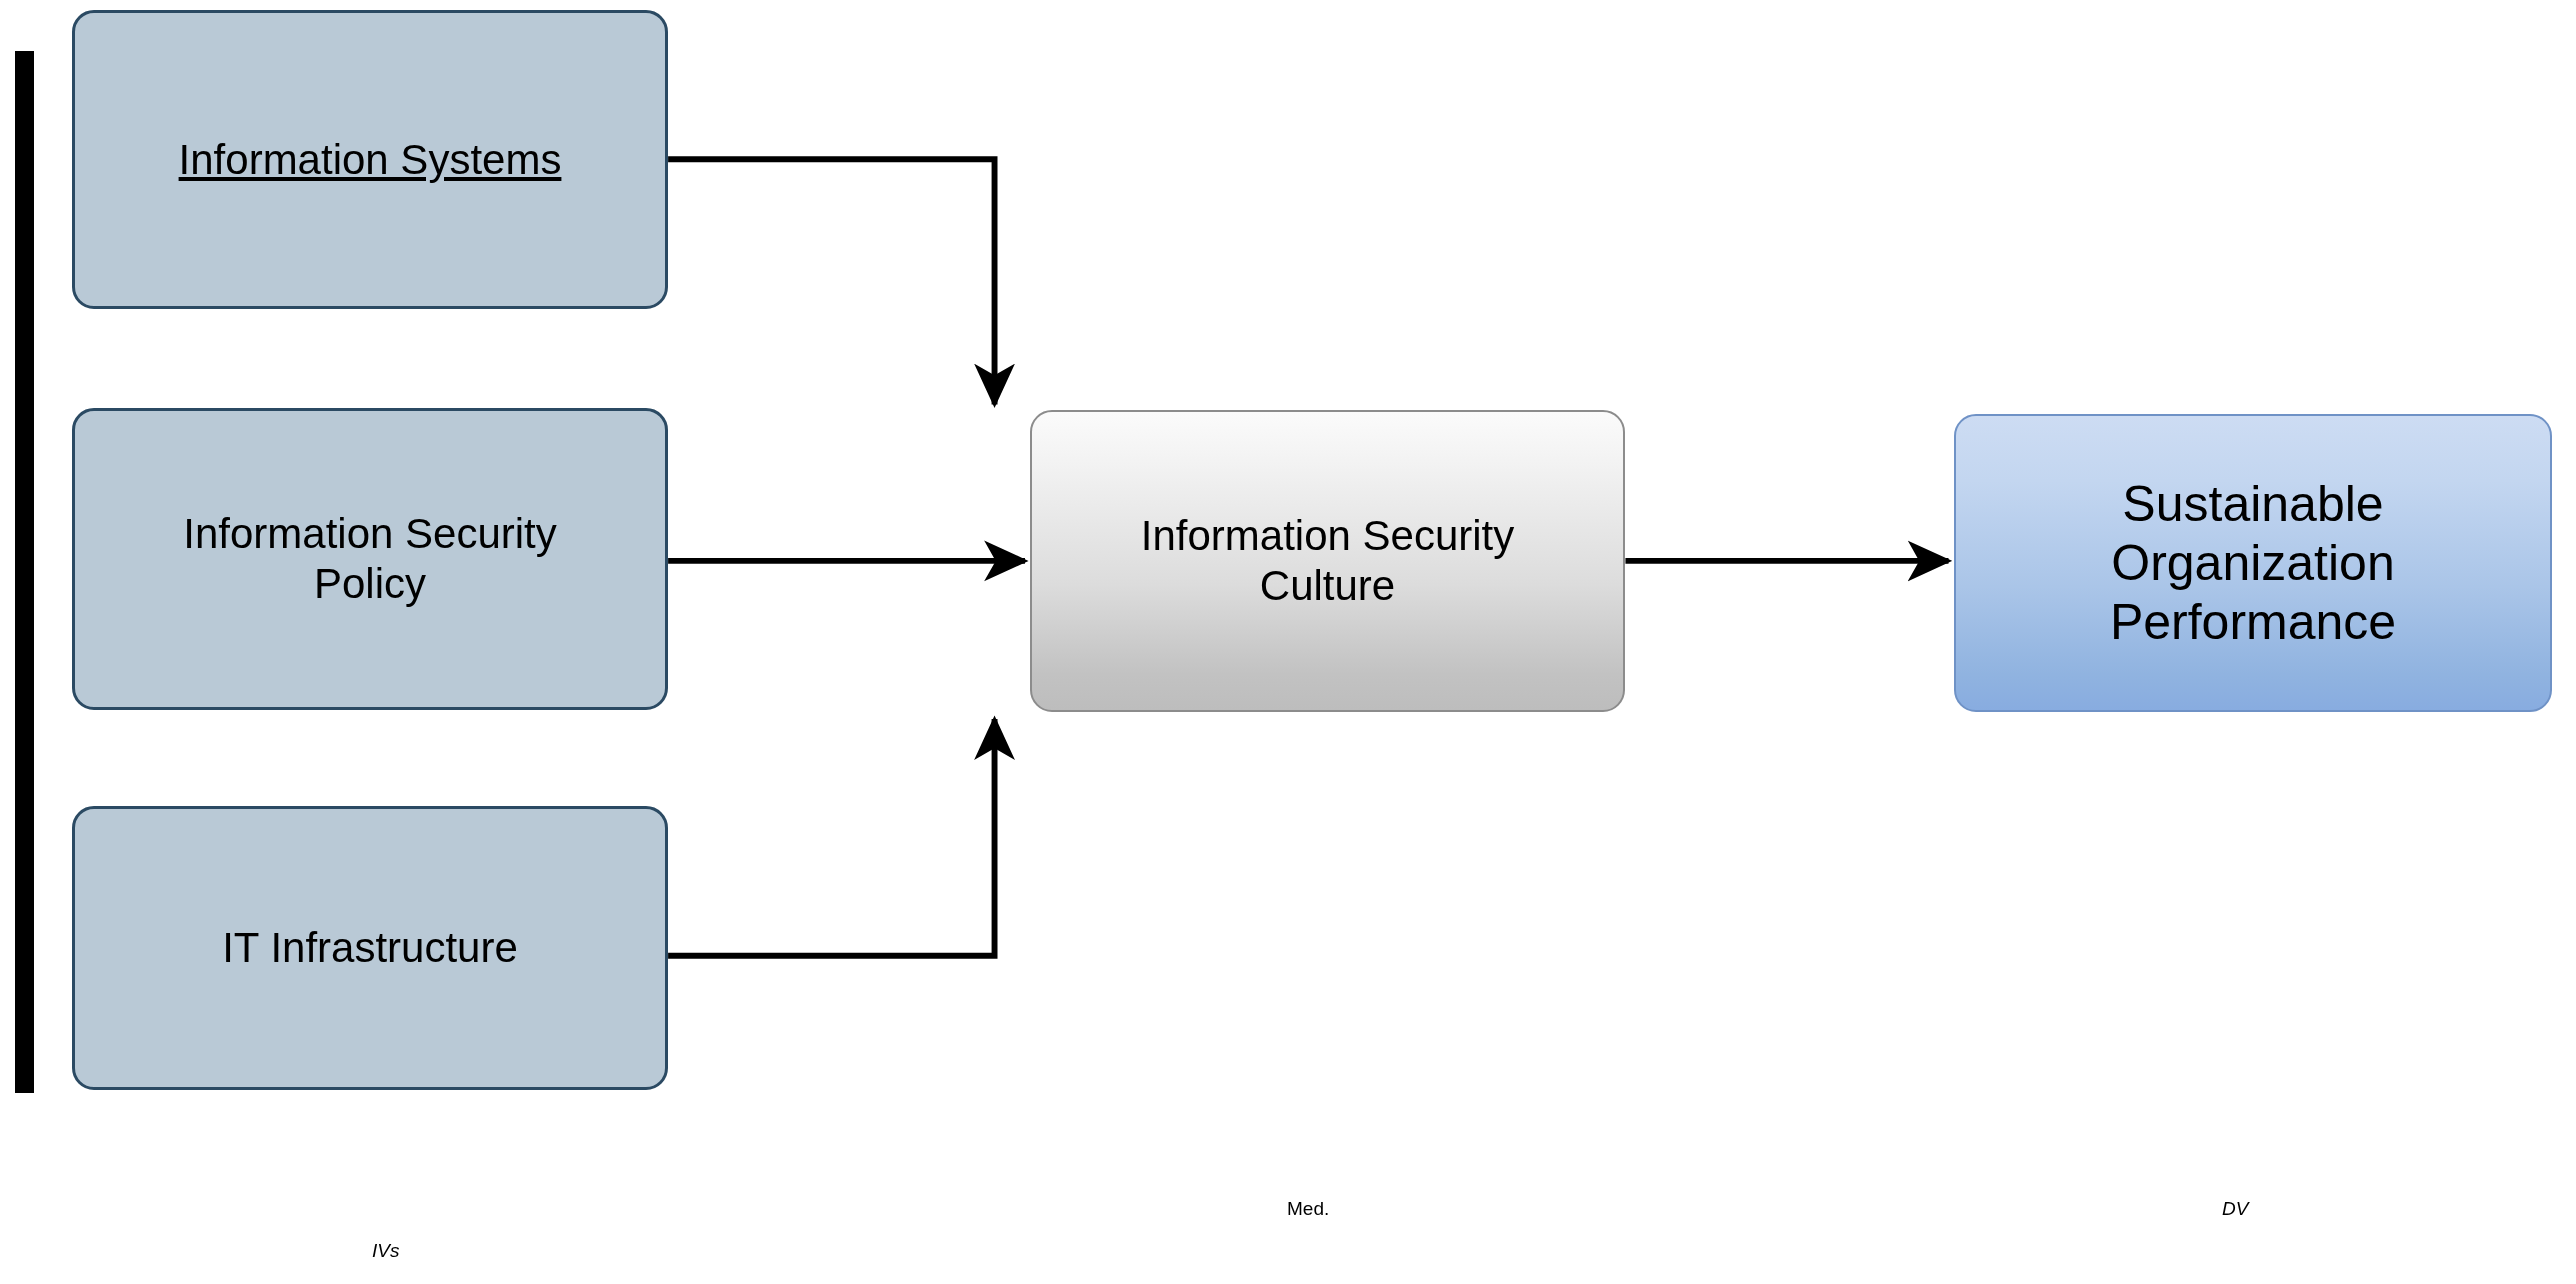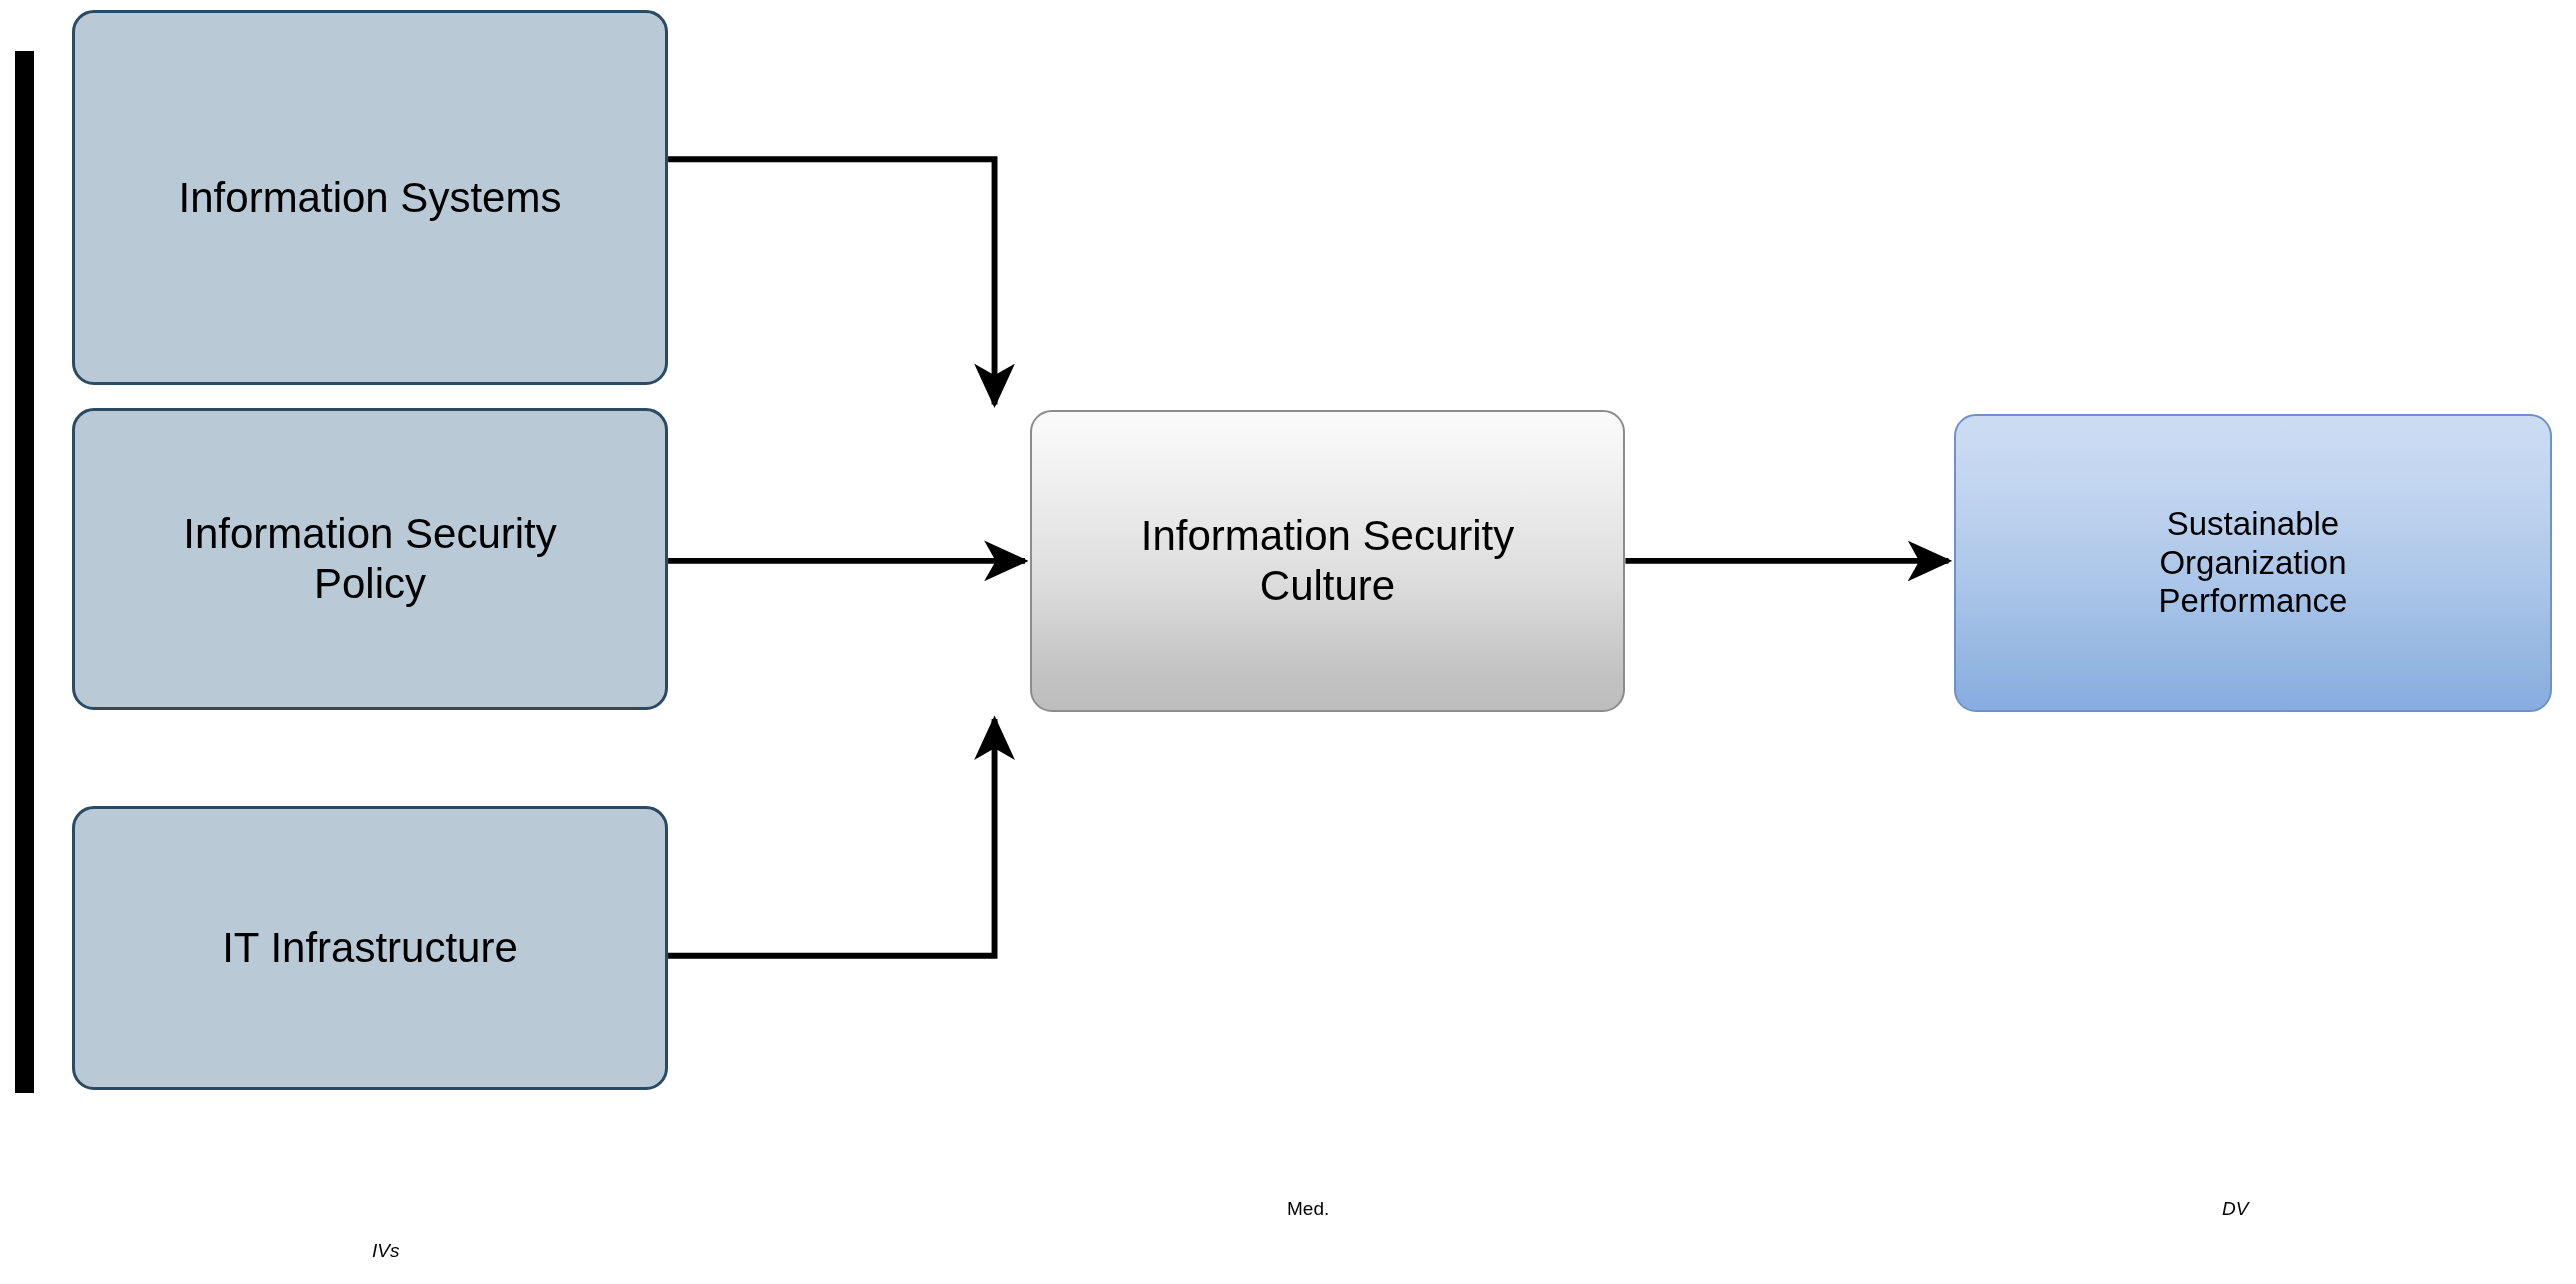--- a/index.html
+++ b/index.html
@@ -60,25 +60,25 @@
   .node.mediator {
     background: linear-gradient(to bottom, #fbfbfb 0%, #f2f2f2 18%, #dcdcdc 58%, #c2c2c2 88%, #bdbdbd 100%);
     border: 2.5px solid #8c8c8c;
     font-size: 42px;
   }
 
   
   .node.dv {
     background: linear-gradient(to bottom, #cddcf3 0%, #c3d6f0 22%, #aac5e8 58%, #90b3e0 88%, #88ace0 100%);
     border: 2.5px solid #6f92c6;
-    font-size: 33px;
+    font-size: 50px;
   }
 
   
-  #box-information-systems { left: 72px;   top: 10px;   width: 596px; height: 375px; }
+  #box-information-systems { left: 72px;   top: 10px;   width: 596px; height: 299px; text-decoration: underline; }
   #box-information-security-policy { left: 72px; top: 408px; width: 596px; height: 302px; }
   #box-it-infrastructure   { left: 72px;   top: 806px;  width: 596px; height: 284px; }
   #box-information-security-culture { left: 1030px; top: 410px; width: 595px; height: 302px; }
   #box-sustainable-organization-performance { left: 1954px; top: 414px; width: 598px; height: 298px; }
 
   
   #connectors {
     position: absolute;
     left: 0;
     top: 0;

